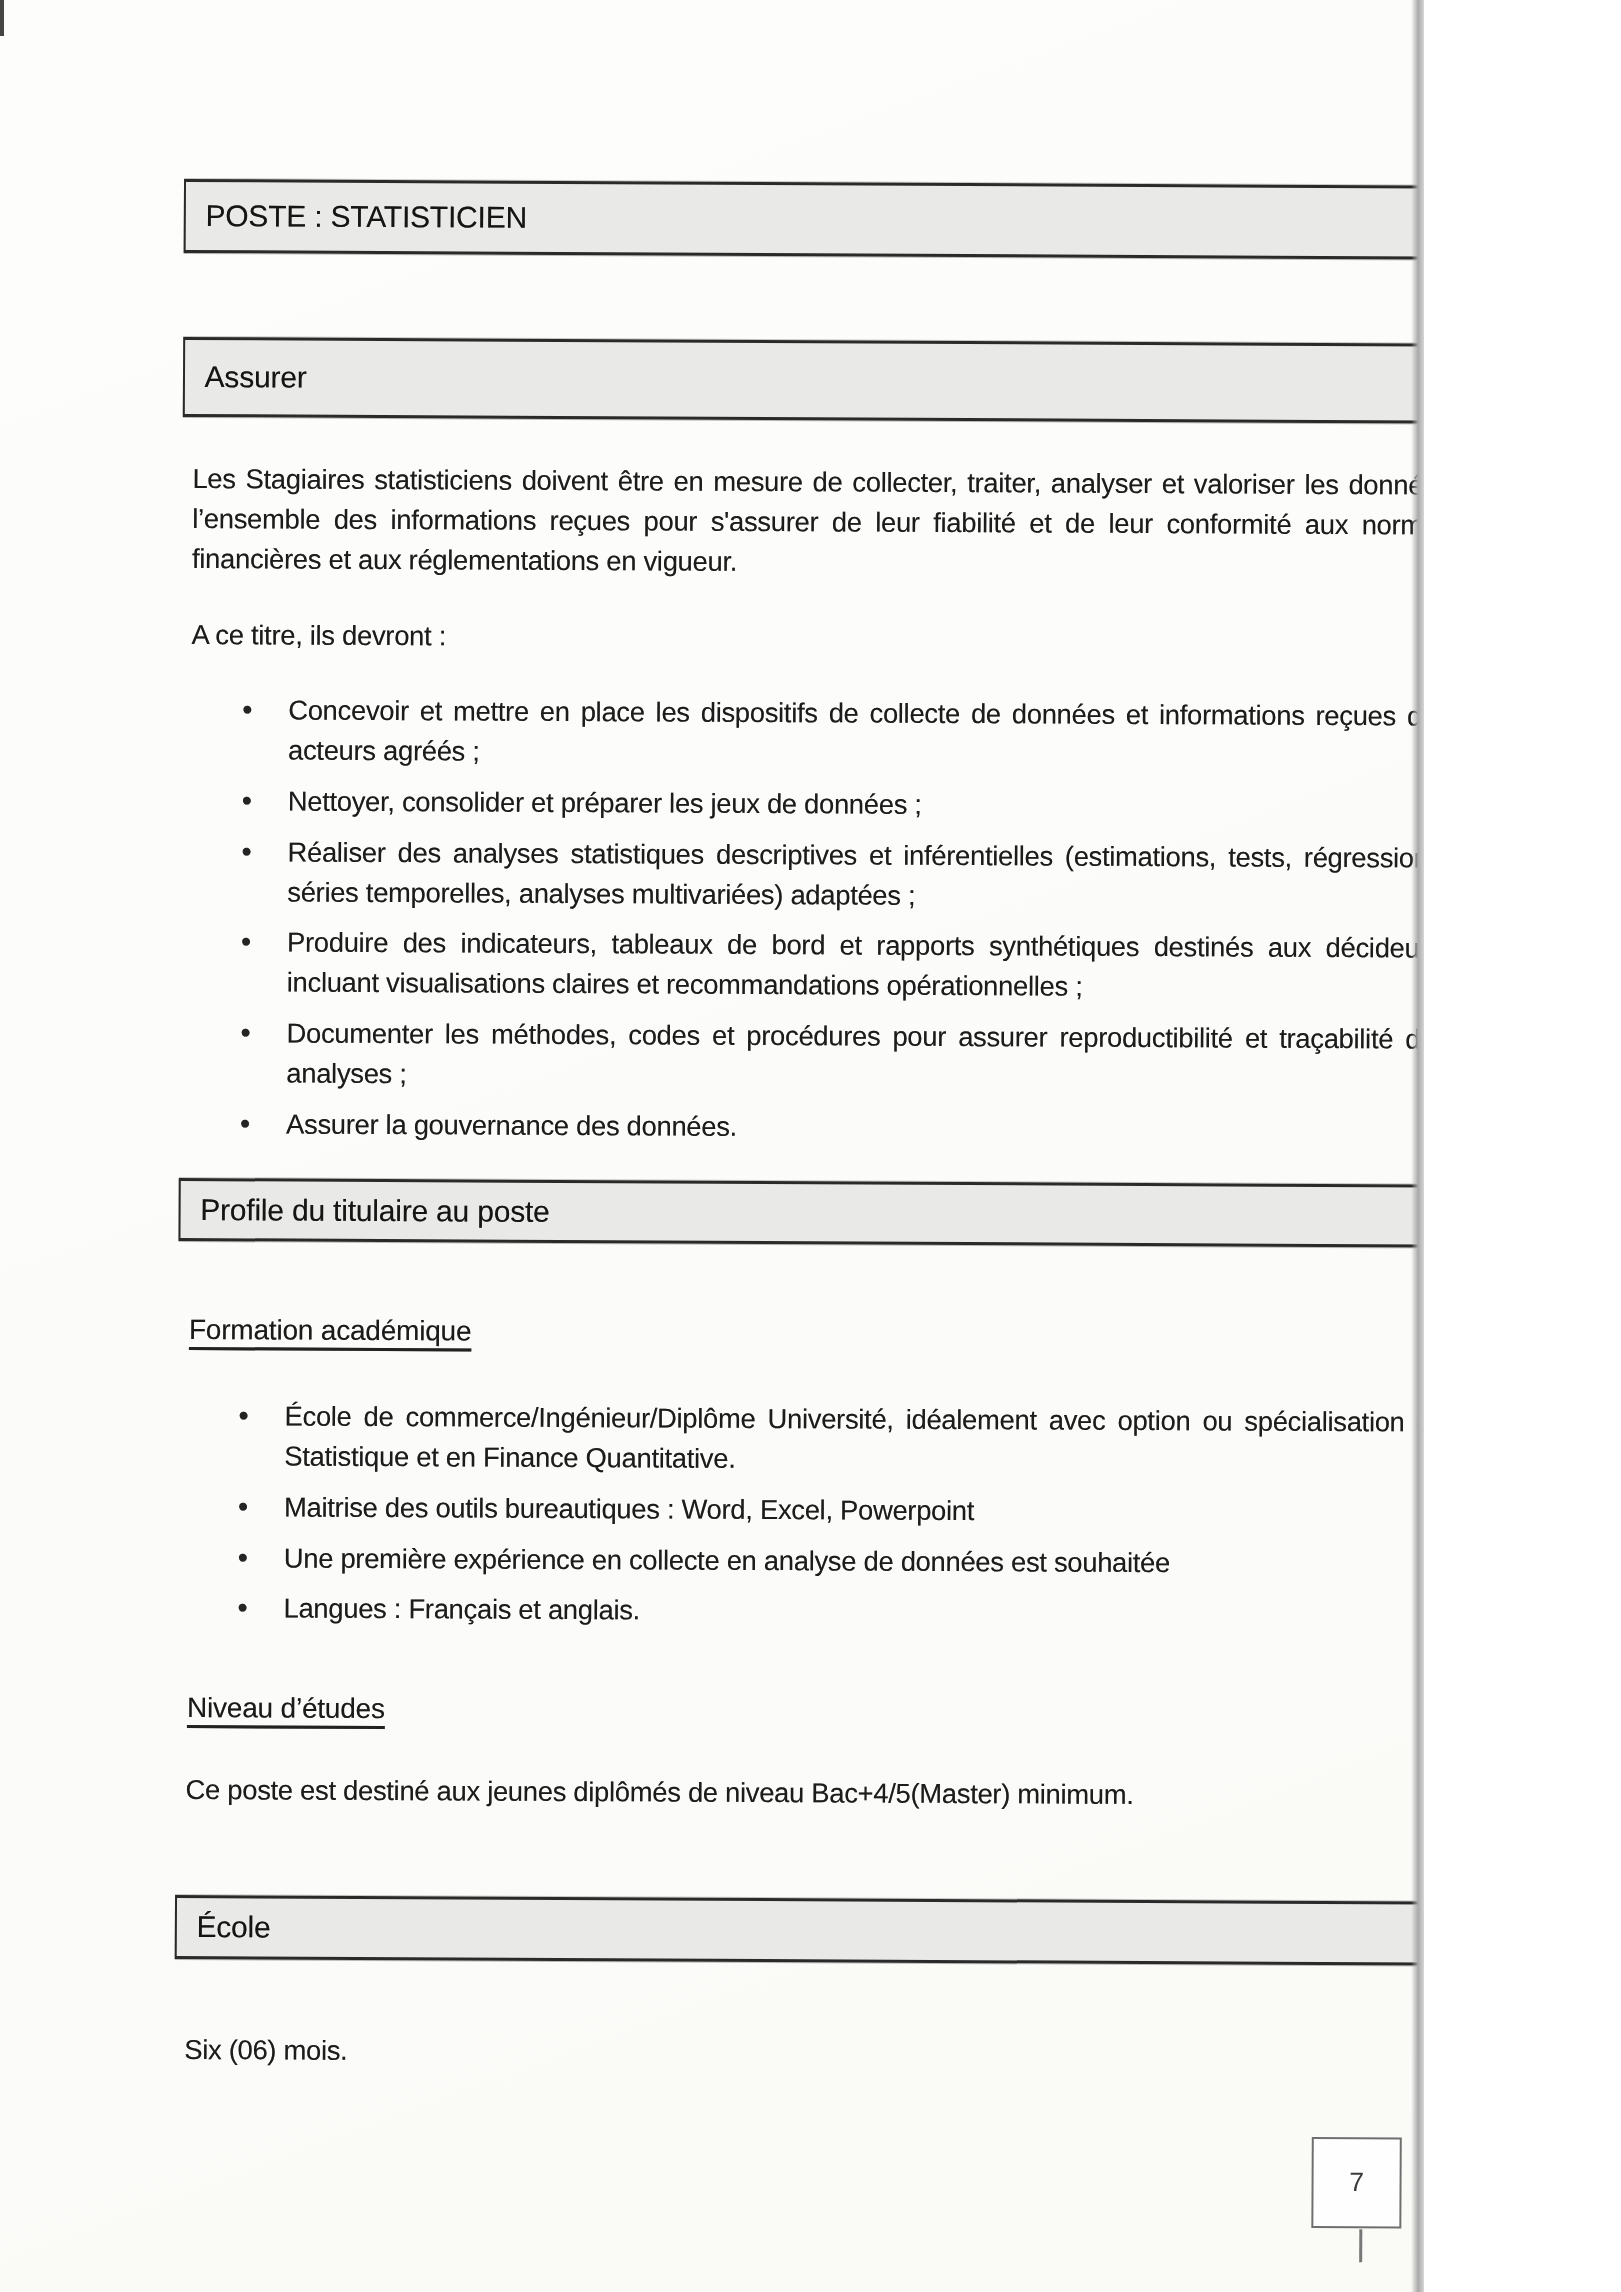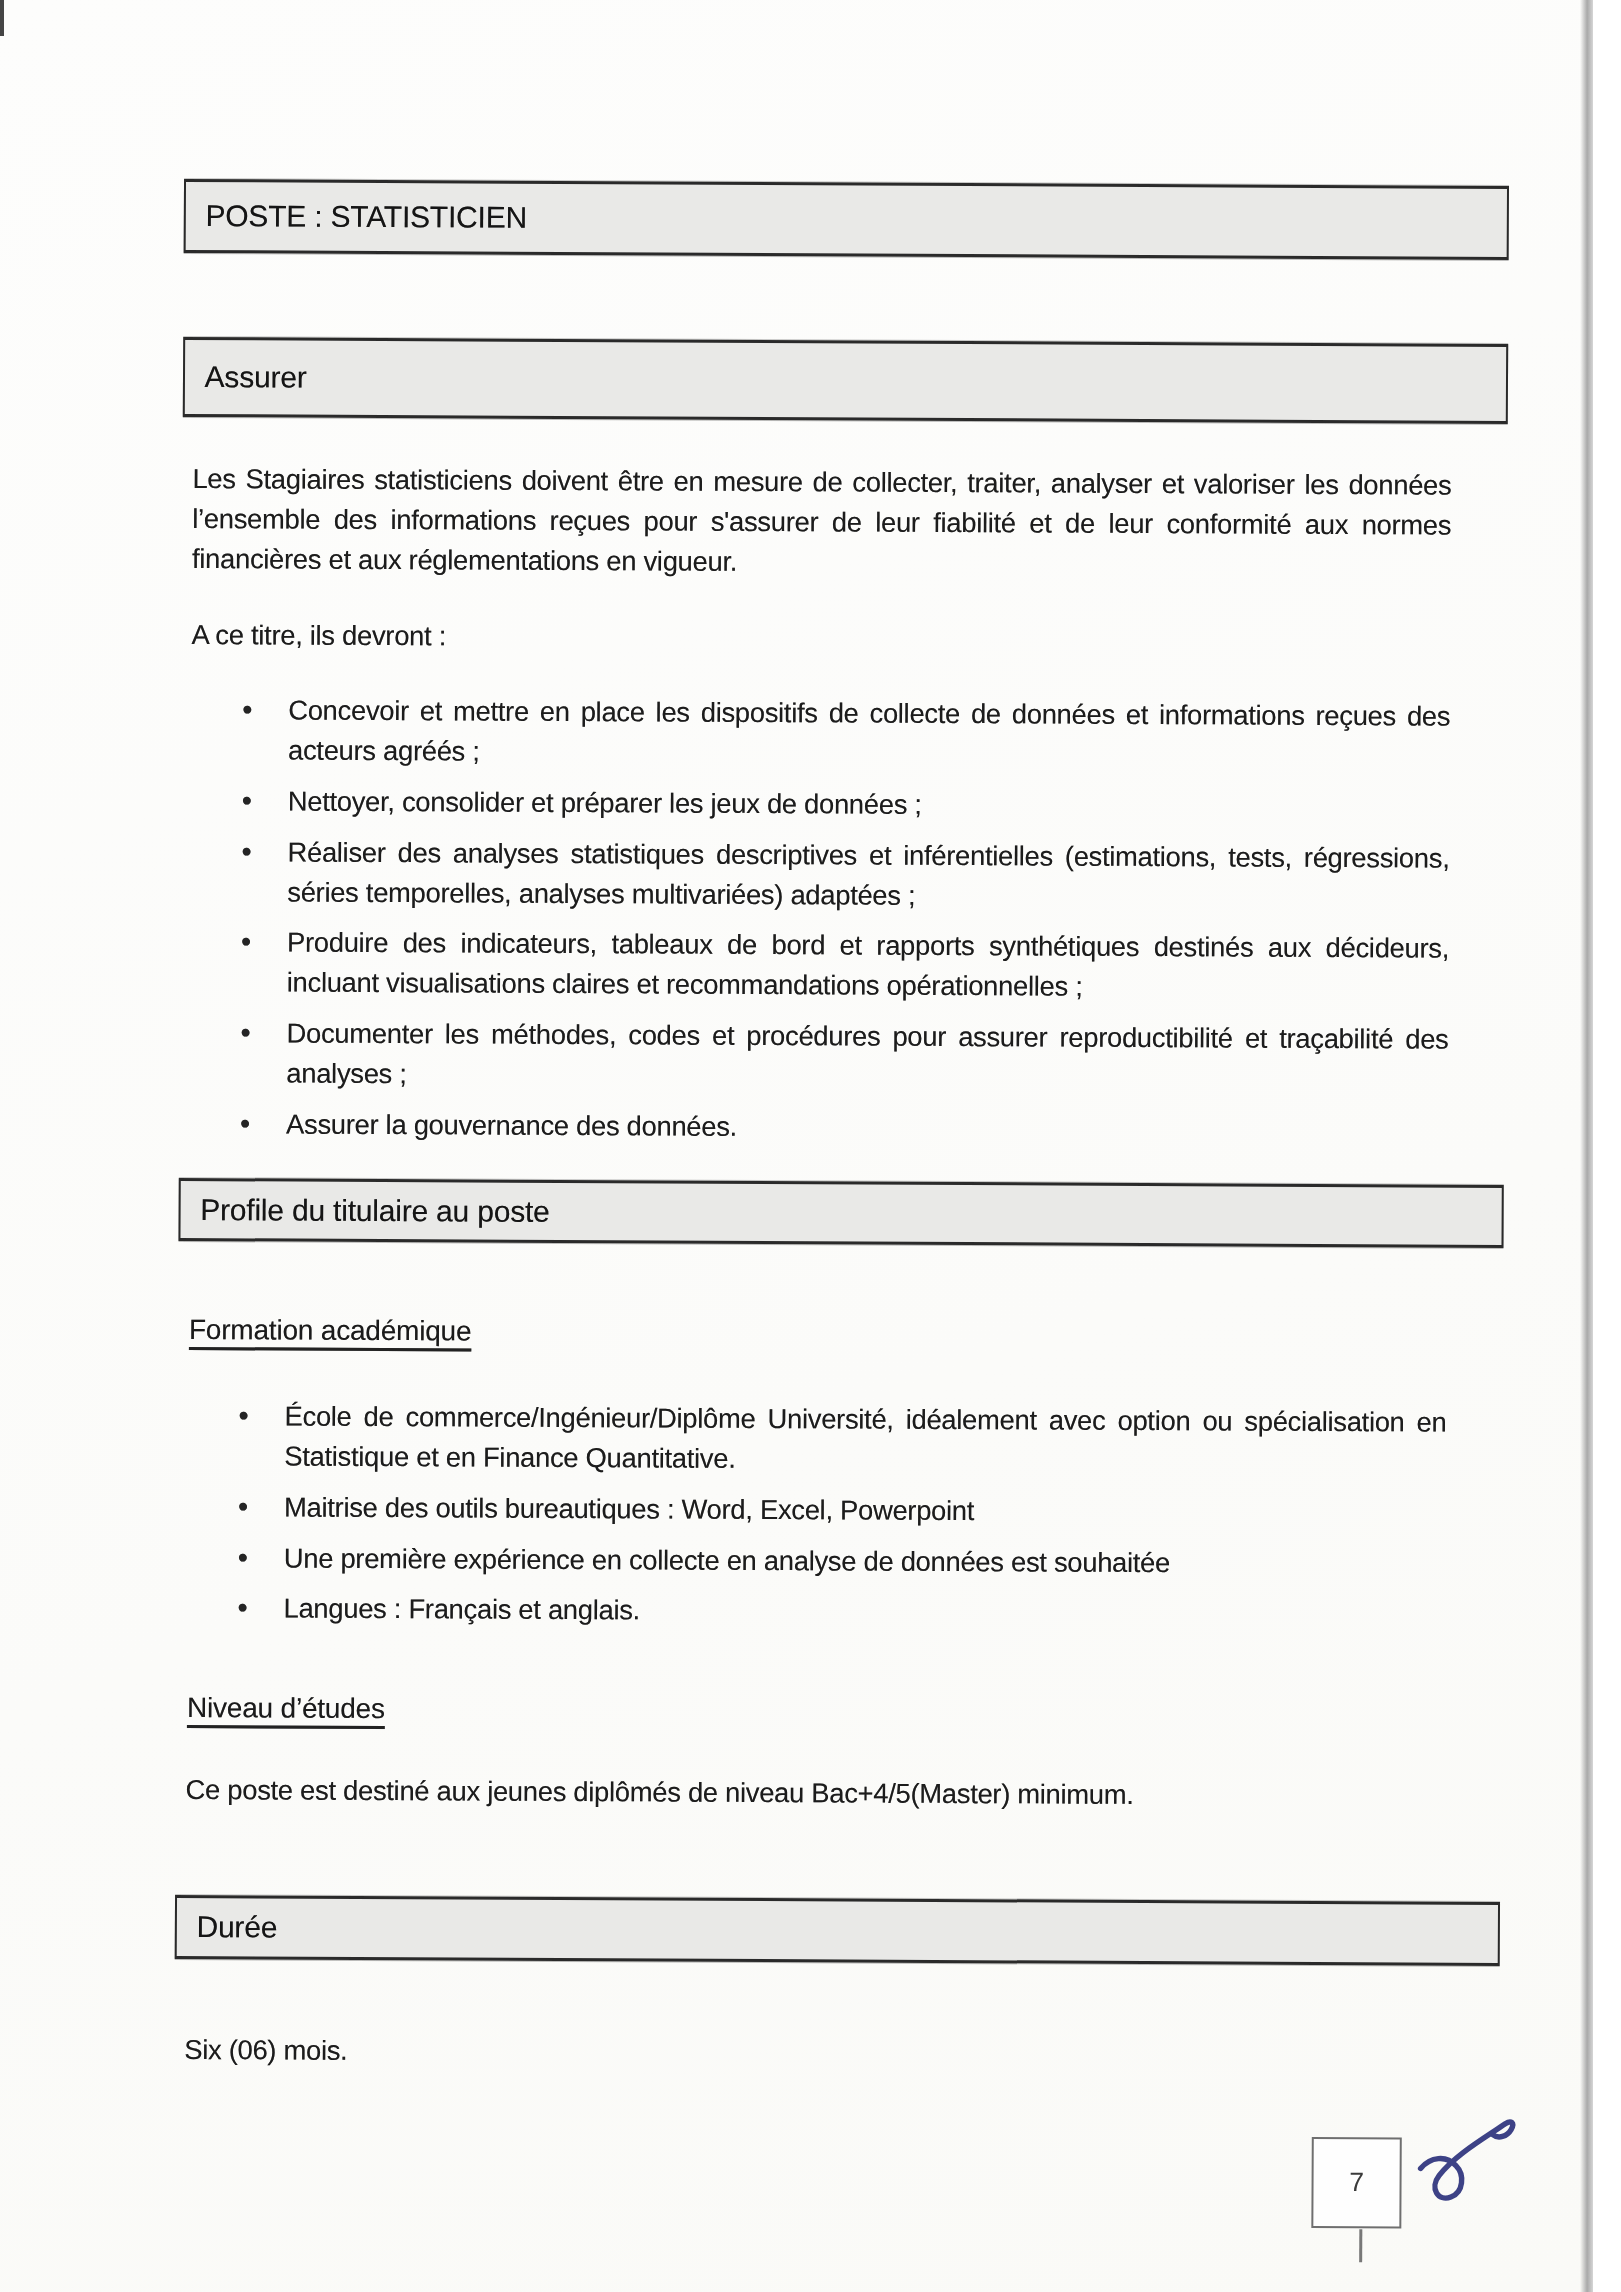--- a/index.html
+++ b/index.html
@@ -1,18 +1,18 @@
 <!DOCTYPE html>
 <html><head>
 <meta charset="utf-8">
 <style>
   html,body{margin:0;padding:0;background:#ffffff;}
   .page{
     position:relative;
-    width:1593px;height:2293px;
+    width:1424px;height:2293px;
     background:linear-gradient(160deg,#fdfdfc 0%,#fbfbf9 60%,#fafaf7 100%);
     overflow:hidden;
     font-family:"Liberation Sans","DejaVu Sans",sans-serif;
     color:#1d1d1d;
   }
   
   .tilt{position:absolute;inset:0;transform:rotate(0.3deg);transform-origin:186px 186px;}
 
   
   .hbox{
@@ -130,21 +130,21 @@
       <li>Maitrise des outils bureautiques : Word, Excel, Powerpoint</li>
       <li>Une première expérience en collecte en analyse de données est souhaitée</li>
       <li>Langues : Français et anglais.</li>
     </ul>
 
     <h3 class="uheading" id="niveau-h">Niveau d’études</h3>
 
     <p class="body-text" id="niveau-text">Ce poste est destiné aux jeunes diplômés de niveau Bac+4/5(Master) minimum.</p>
 
     <div class="hbox" id="box-duree">
-      <span class="hlabel">Durée</span>
+      <span class="hlabel">École</span>
     </div>
 
     <p class="body-text" id="duree-text">Six (06) mois.</p>
 
     <div class="pagebox">
       <span>7</span>
     </div>
     <div class="pagebox-stem"></div>
 
     <svg class="signature" viewBox="0 0 125 112" aria-hidden="true">

